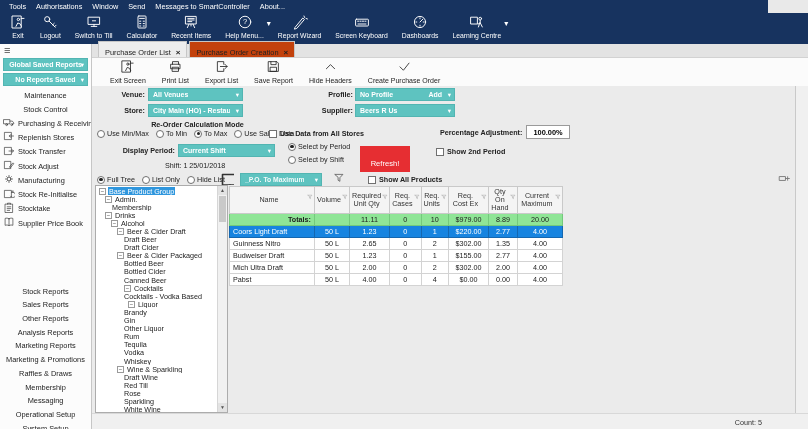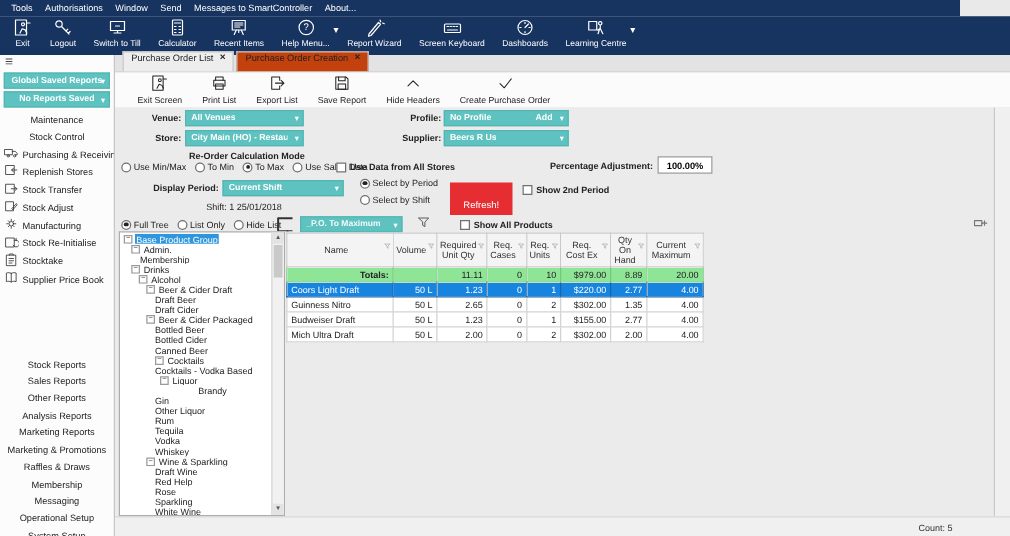--- a/index.html
+++ b/index.html
@@ -16,21 +16,21 @@
   #toolbar{position:absolute;top:13px;left:0;width:808px;height:31px;background:#17335F;
            display:flex;align-items:flex-start;padding-left:3px;box-sizing:border-box}
   .tb-item{display:flex;flex-direction:column;align-items:center;color:#FFF;margin:1px 7px 0 7px}
   .tb-icon svg{width:16px;height:16px;stroke:#FFF;stroke-width:1.2}
   .tb-label{font-size:6.8px;margin-top:0;white-space:nowrap;color:#FFF}
   .tb-caret{color:#FFF;font-size:8px;margin:6px 0 0 -4px}
 
   
   #tabband{position:absolute;left:92px;top:44px;right:0;height:14px;background:#E3E3E3;
            display:flex;align-items:flex-end;padding-left:6px;border-bottom:1px solid #D2D2D2;box-sizing:border-box}
-  .tab{height:16px;display:flex;align-items:flex-start;padding:0 6px;font-size:7.4px;background:#EDEDED;
+  .tab{height:16px;display:flex;align-items:flex-end;padding:0 6px;font-size:7.4px;background:#EDEDED;
        border:1px solid #C6C6C6;border-bottom:none;margin-right:2px;box-sizing:border-box;white-space:nowrap}
   .tab.active{background:#c2410c}
   .tab-close{margin-left:5px;font-weight:bold;font-size:8px;color:#222;line-height:8px}
 
   
   #sidebar{position:absolute;left:0;top:44px;width:92px;bottom:0;background:#FCFCFC;
            border-right:1px solid #C6C6C6;box-sizing:border-box;overflow:hidden}
   #hamburger{font-size:11px;color:#444;margin:0 0 0 4px;line-height:13px;height:13px}
   .side-dd{margin:1px 3px 2px 3px}
   .dd{background:#5EC3C0;color:#FFF;height:13px;display:flex;align-items:center;justify-content:center;
@@ -91,21 +91,21 @@
             line-height:9px;text-align:center}
   #sb-up{top:0}#sb-down{bottom:0}
   #sb-thumb{position:absolute;left:1px;top:10px;width:7px;height:26px;background:#C9C9C9}
 
   
   #potable{position:absolute;left:137px;top:100px;border-collapse:collapse;table-layout:fixed;
            font-size:7.2px;background:#FFF}
   #potable th{background:#F4F4F4;border:1px solid #C9C9C9;font-weight:normal;color:#333;height:21px;
               padding:1px 8px 1px 2px;position:relative;text-align:center;line-height:8px}
   #potable td{border:1px solid #D3D3D3;height:11px;padding:0 3px;white-space:nowrap;overflow:hidden}
-  #potable td.num{text-align:right}
+  #potable td.num{text-align:center}
   #potable td.txt{text-align:left}
   #potable tr.totals td{background:#8FE596;border-color:#74C97C}
   #potable tr.totals td.txt{text-align:right;font-weight:bold}
   #potable tr.sel td{background:#1784E0;color:#FFF;border-color:#1467B0}
   .hdr-funnel{position:absolute;right:1px;top:7px}
   .hdr-funnel svg{width:6px;height:6px;stroke:#999;stroke-width:1.5}
 
   
   #statusbar{position:absolute;left:92px;right:0;bottom:0;height:16px;background:#F0F0F0;
              border-top:1px solid #D8D8D8;box-sizing:border-box}
@@ -418,21 +418,21 @@
       <label class="radio-item">
         <span class="rb on"></span>
         <span>Select by Period</span>
       </label>
       <label class="radio-item">
         <span class="rb"></span>
         <span>Select by Shift</span>
       </label>
     </div>
   <button id="refresh-btn">Refresh!</button>
-  <div class="hrow" style="left:326px;top:61px" id="cb-show2nd">
+  <div class="hrow" style="left:344px;top:61px" id="cb-show2nd">
       <label class="cb-item">
         <span class="cb"></span>
         <span>Show 2nd Period</span>
       </label>
     </div>
 
   <div class="hrow" style="left:5px;top:89px" id="view-options">
       <label class="radio-item">
         <span class="rb on"></span>
         <span>Full Tree</span>
@@ -516,21 +516,21 @@
           <span class="exp">−</span>
           <span class="tree-label">Cocktails</span>
         </div>
         <div class="tree-item" style="padding-left: 27px;">
           <span class="tree-label">Cocktails - Vodka Based</span>
         </div>
         <div class="tree-item" style="padding-left: 32px;">
           <span class="exp">−</span>
           <span class="tree-label">Liquor</span>
         </div>
-        <div class="tree-item" style="padding-left: 27px; justify-content: center;">
+        <div class="tree-item" style="padding-left: 27px;">
           <span class="tree-label">Brandy</span>
         </div>
         <div class="tree-item" style="padding-left: 27px;">
           <span class="tree-label">Gin</span>
         </div>
         <div class="tree-item" style="padding-left: 27px;">
           <span class="tree-label">Other Liquor</span>
         </div>
         <div class="tree-item" style="padding-left: 27px;">
           <span class="tree-label">Rum</span>
@@ -545,21 +545,21 @@
           <span class="tree-label">Whiskey</span>
         </div>
         <div class="tree-item" style="padding-left: 21px;">
           <span class="exp">−</span>
           <span class="tree-label">Wine &amp; Sparkling</span>
         </div>
         <div class="tree-item" style="padding-left: 27px;">
           <span class="tree-label">Draft Wine</span>
         </div>
         <div class="tree-item" style="padding-left: 27px;">
-          <span class="tree-label">Red Help</span>
+          <span class="tree-label">Red Till</span>
         </div>
         <div class="tree-item" style="padding-left: 27px;">
           <span class="tree-label">Rose</span>
         </div>
         <div class="tree-item" style="padding-left: 27px;">
           <span class="tree-label">Sparkling</span>
         </div>
         <div class="tree-item" style="padding-left: 27px;">
           <span class="tree-label">White Wine</span>
         </div>
@@ -654,19 +654,29 @@
         <tr>
           <td class="txt">Mich Ultra Draft</td>
           <td class="num">50 L</td>
           <td class="num">2.00</td>
           <td class="num">0</td>
           <td class="num">2</td>
           <td class="num">$302.00</td>
           <td class="num">2.00</td>
           <td class="num">4.00</td>
         </tr>
+        <tr>
+          <td class="txt">Pabst</td>
+          <td class="num">50 L</td>
+          <td class="num">4.00</td>
+          <td class="num">0</td>
+          <td class="num">4</td>
+          <td class="num">$0.00</td>
+          <td class="num">0.00</td>
+          <td class="num">4.00</td>
+        </tr>
       </tbody>
   </table>
 </div>
 
 <div id="statusbar">
   <span id="status-count">Count: 5</span>
 </div>
 
 </body></html>

